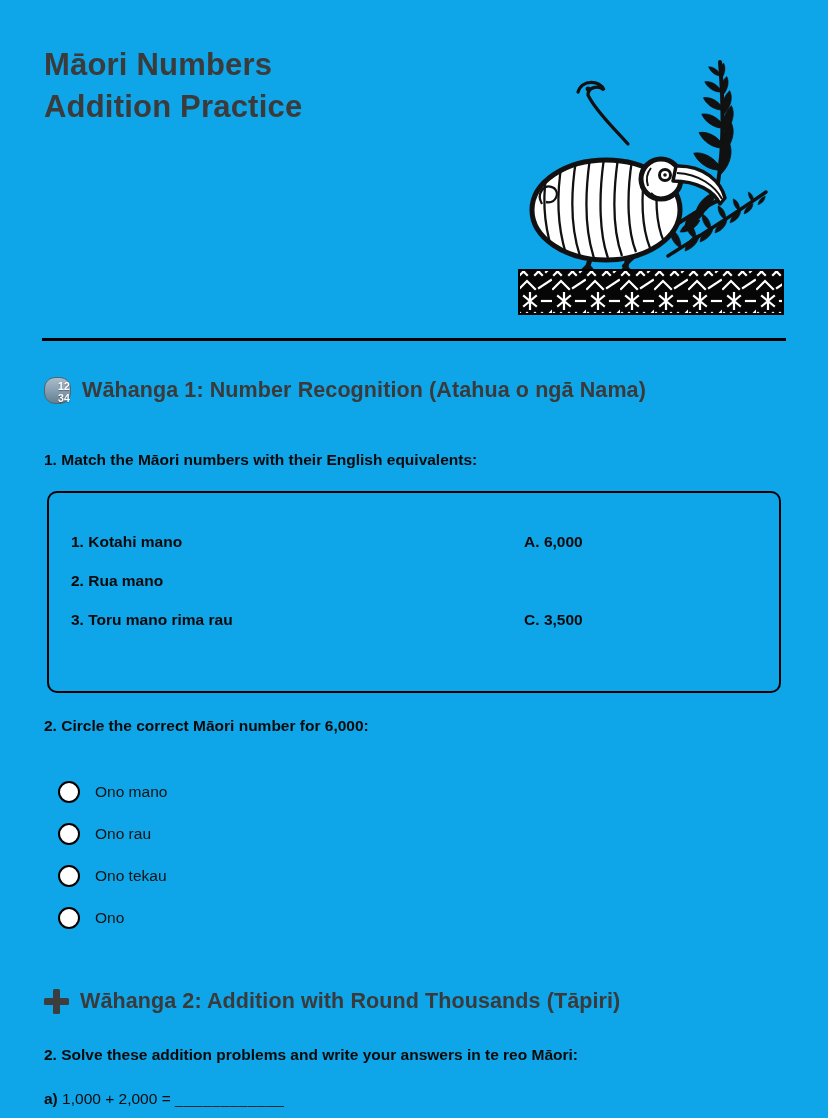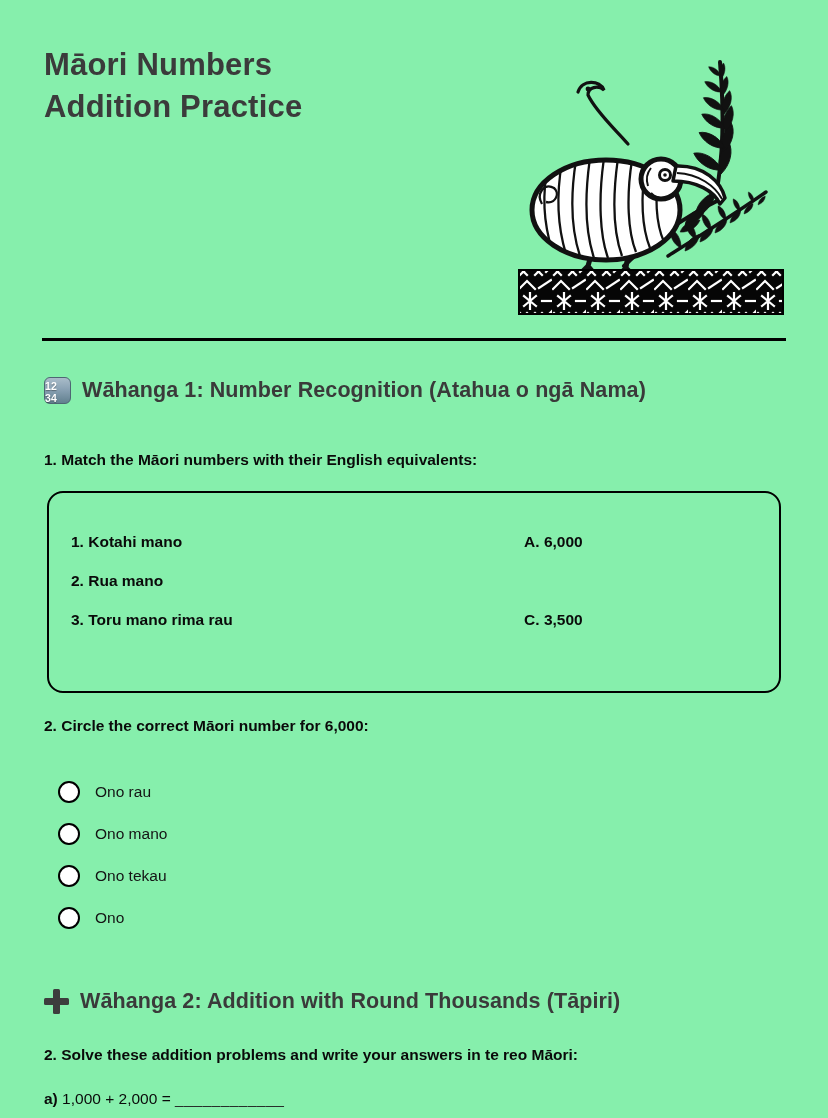--- a/index.html
+++ b/index.html
@@ -2,21 +2,21 @@
 <html><head>
 <meta charset="utf-8">
 <style>
   * { margin: 0; padding: 0; box-sizing: border-box; }
   html, body { background: #ffffff; }
   body {
     width: 828px; height: 1118px; overflow: hidden;
     font-family: "Liberation Sans", "DejaVu Sans", sans-serif;
     color: #111111;
   }
-  .page { width: 828px; height: 1118px; padding: 0 44px; background: #86efac; }
+  .page { width: 828px; height: 1118px; padding: 0 44px; background: #0ea5e9; }
 
   
   .header { display: flex; justify-content: space-between; align-items: flex-start; }
   .header-left { padding-top: 0; }
   .doc-title {
     margin-top: 44px; max-width: 350px;
     font-size: 31px; line-height: 1.36; font-weight: 700; color: #3b3b3b;
     letter-spacing: 0.2px;
   }
   .fields { margin-top: 26px; }
@@ -31,44 +31,44 @@
   
   .thick-rule { border: none; border-top: 3px solid #000; margin: 18px -2px 0 -2px; }
 
   
   .section-heading {
     margin-top: 36px; display: flex; align-items: center; gap: 11px;
     font-size: 21.5px; font-weight: 700; color: #3a3a3a; letter-spacing: 0.1px;
   }
   .emoji-1234 {
     width: 27px; height: 27px; flex: 0 0 27px;
-    border-radius: 6px;
+    border-radius: 11px;
     background: linear-gradient(180deg, #a9bcc9 0%, #8aa2b4 45%, #62808f 100%);
     border: 1px solid #4e6673;
     color: #ffffff; font-size: 10.5px; font-weight: 700; line-height: 12px;
-    text-align: left; padding-top: 2px;
+    text-align: right; padding-top: 2px;
     text-shadow: 0 1px 1px rgba(0,0,0,0.35);
   }
   .plus-glyph { width: 25px; height: 25px; flex: 0 0 25px; position: relative; }
   .plus-glyph::before, .plus-glyph::after {
     content: ""; position: absolute; background: #3d3d3d; border-radius: 1.5px;
   }
   .plus-glyph::before { left: 9px; top: 0; width: 7px; height: 25px; }
   .plus-glyph::after  { left: 0; top: 9px; width: 25px; height: 7px; }
 
   
   .q-prompt { font-size: 15.5px; font-weight: 700; color: #0a0a0a; }
   .q1-prompt { margin-top: 47px; }
   .q2-prompt { margin-top: 24px; }
   .q3-prompt { margin-top: 32px; }
 
   
   .match-box {
     margin: 22px 3px 0 3px;
-    border: 2px solid #000; border-radius: 16px;
+    border: 2px solid #000; border-radius: 10px;
     padding: 29px 0 52px 0;
   }
   .match-row {
     display: grid; grid-template-columns: 64% 36%;
     align-items: center; height: 39px; padding-left: 22px;
   }
   .match-cell { font-size: 15.5px; font-weight: 700; color: #0a0a0a; }
 
   
   .options { margin-top: 36px; }
@@ -223,25 +223,25 @@
       <span class="match-cell">3. Toru mano rima rau</span>
       <span class="match-cell">C. 3,500</span>
     </div>
   </div>
 
   <div class="q-prompt q2-prompt">2. Circle the correct Māori number for 6,000:</div>
 
   <div class="options">
     <div class="option-row">
       <span class="radio-circle"></span>
+      <span class="option-label">Ono mano</span>
+    </div>
+    <div class="option-row">
+      <span class="radio-circle"></span>
       <span class="option-label">Ono rau</span>
-    </div>
-    <div class="option-row">
-      <span class="radio-circle"></span>
-      <span class="option-label">Ono mano</span>
     </div>
     <div class="option-row">
       <span class="radio-circle"></span>
       <span class="option-label">Ono tekau</span>
     </div>
     <div class="option-row">
       <span class="radio-circle"></span>
       <span class="option-label">Ono</span>
     </div>
   </div>

